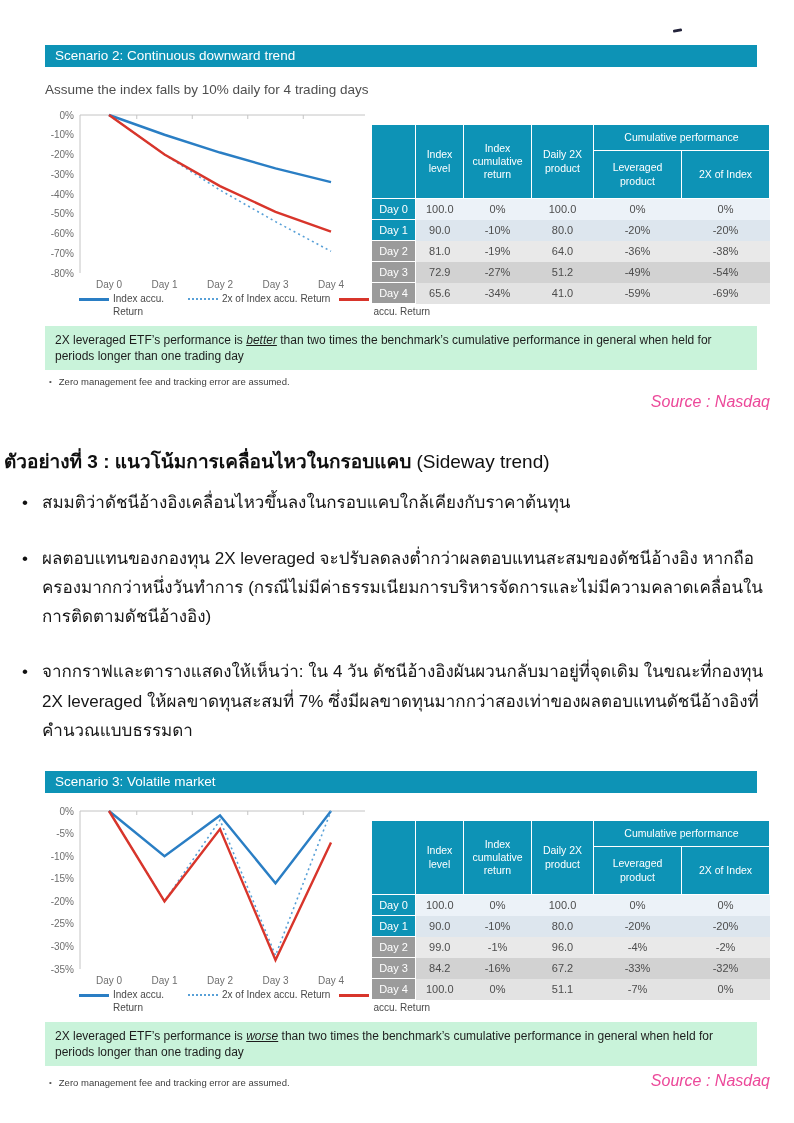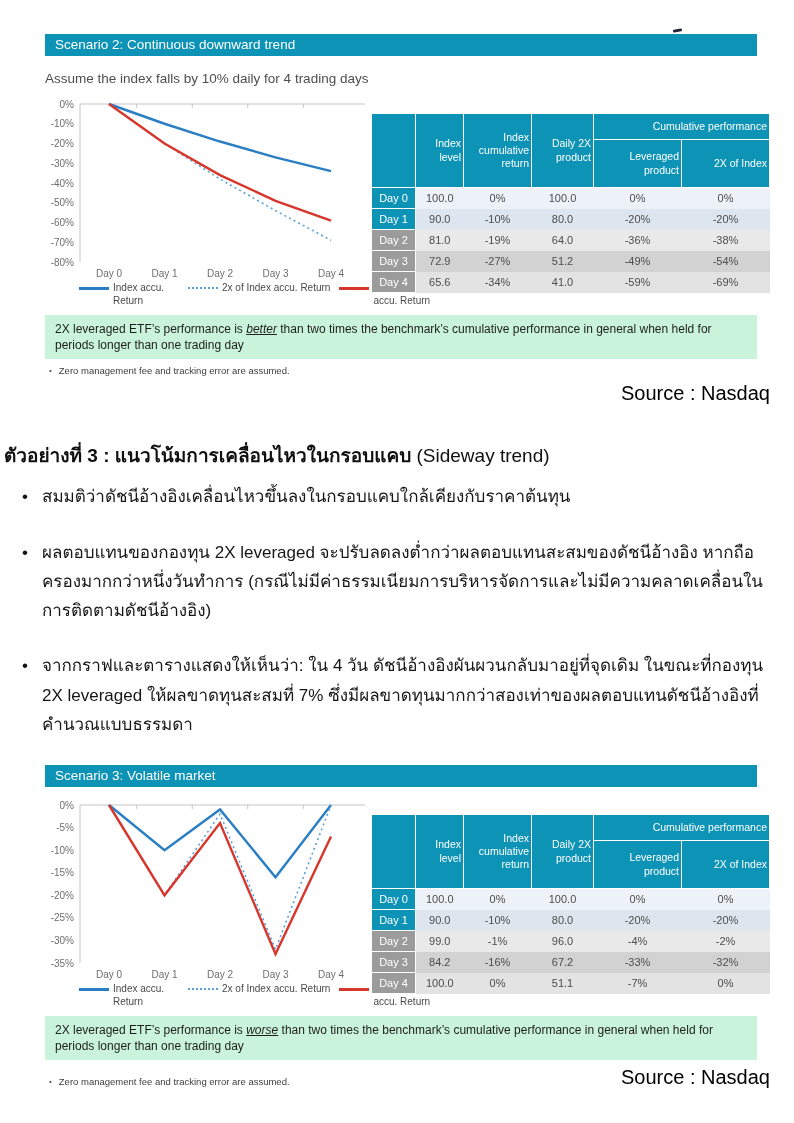--- a/index.html
+++ b/index.html
@@ -1,18 +1,18 @@
 <!DOCTYPE html>
 <html style="--teal: #0d93b6; --day_label_gray: #9b9b9b; --highlight_green: #c9f3da; --row_day0: #ecf2f8; --row_day1: #dde6ee; --row_day2: #e9e9e9; --row_day3: #d2d2d2; --row_day4: #e3e3e3;"><head>
 <meta charset="utf-8">
 <style>
   html,body{margin:0;padding:0;background:#fff;}
   .page{position:relative;width:794px;height:1123px;overflow:hidden;background:#fff;
         color:#222;font-family:"Liberation Sans","DejaVu Sans",sans-serif;}
-  .inner{padding:34px 24px 0 45px;}
+  .inner{padding:45px 24px 0 45px;}
   .stray{position:absolute;left:673px;top:29px;width:9px;height:3px;background:#23233a;
          transform:rotate(-10deg);border-radius:1px;}
 
   .sec-header{background:var(--teal);color:#fff;font-size:13.5px;height:22px;line-height:22px;
               padding-left:10px;width:702px;}
   .sec-sub{font-size:13.5px;color:#4e4e4e;margin:15px 0 0 0;}
 
   .chart-row{display:flex;align-items:flex-start;margin-left:-10px;margin-top:12px;}
   .chart-block{width:336px;flex:0 0 336px;}
   .chart-block svg{display:block;}
@@ -22,40 +22,40 @@
 
   .legend{display:flex;gap:9px;margin:-2px 0 0 44px;}
   .legend-item{display:flex;gap:4px;font-size:10px;color:#4a4a4a;line-height:1.25;}
   .legend-swatch{width:30px;flex:0 0 30px;height:0;margin-top:5px;}
   .legend-swatch.solid{border-top:3px solid;}
   .legend-swatch.dotted{border-top:2px dotted;}
   .nowrap{white-space:nowrap;}
 
   .perf-table{border-collapse:collapse;table-layout:fixed;width:398px;margin-top:15px;}
   .perf-table thead th{background:var(--teal);color:#fff;font-weight:400;font-size:10.5px;
-              border:1.5px solid #fff;padding:1px 2px;line-height:1.25;text-align:right;}
+              border:1.5px solid #fff;padding:1px 2px;line-height:1.25;text-align:center;}
   .perf-table thead tr:first-child{height:26px;}
   .perf-table thead tr:nth-child(2){height:48px;}
   .perf-table tbody tr{height:21px;}
   .perf-table tbody th{color:#fff;font-weight:400;font-size:11px;border:1.5px solid #fff;text-align:center;}
   .perf-table tbody td{text-align:center;color:#4d4d4d;font-size:11px;padding:0;}
   .perf-table tbody tr:nth-child(-n+2) th{background:var(--teal);}
   .perf-table tbody tr:nth-child(n+3) th{background:var(--day_label_gray);}
   .perf-table tbody tr:nth-child(1){background:var(--row_day0);}
   .perf-table tbody tr:nth-child(2){background:var(--row_day1);}
   .perf-table tbody tr:nth-child(3){background:var(--row_day2);}
   .perf-table tbody tr:nth-child(4){background:var(--row_day3);}
   .perf-table tbody tr:nth-child(5){background:var(--row_day4);}
 
   .highlight{background:var(--highlight_green);width:692px;padding:6px 10px;font-size:12px;
              color:#1d1d1d;line-height:1.35;margin-top:8px;}
   .highlight em{font-style:italic;text-decoration:underline;text-align:right;}
   .footnote{display:flex;gap:7px;font-size:9.5px;color:#3d3d3d;margin:6px 0 0 4px;line-height:1.2;}
   .fn-bullet{font-size:8px;line-height:1.4;color:#555;}
-  .source{font-size:20px;color:#000000;text-align:right;margin-top:5px;width:725px;}
+  .source{font-size:16px;color:#ec4899;text-align:right;margin-top:5px;width:725px;font-style:italic;}
 
   .thai{margin:38px 4px 0 -41px;}
   .thai h2{font-size:19px;margin:0;font-weight:400;color:#101010;line-height:1.4;}
   .thai h2 strong{font-weight:700;}
   .thai ul{list-style:none;margin:13px 0 0 0;padding:0 0 0 38px;}
   .thai li{position:relative;font-size:17px;line-height:1.72;color:#161616;max-width:733px;
            margin:0 0 26px 0;}
   .thai li::before{content:"\2022";position:absolute;left:-20px;top:0;color:#111;}
 
   .scenario3{margin-top:24px;}

